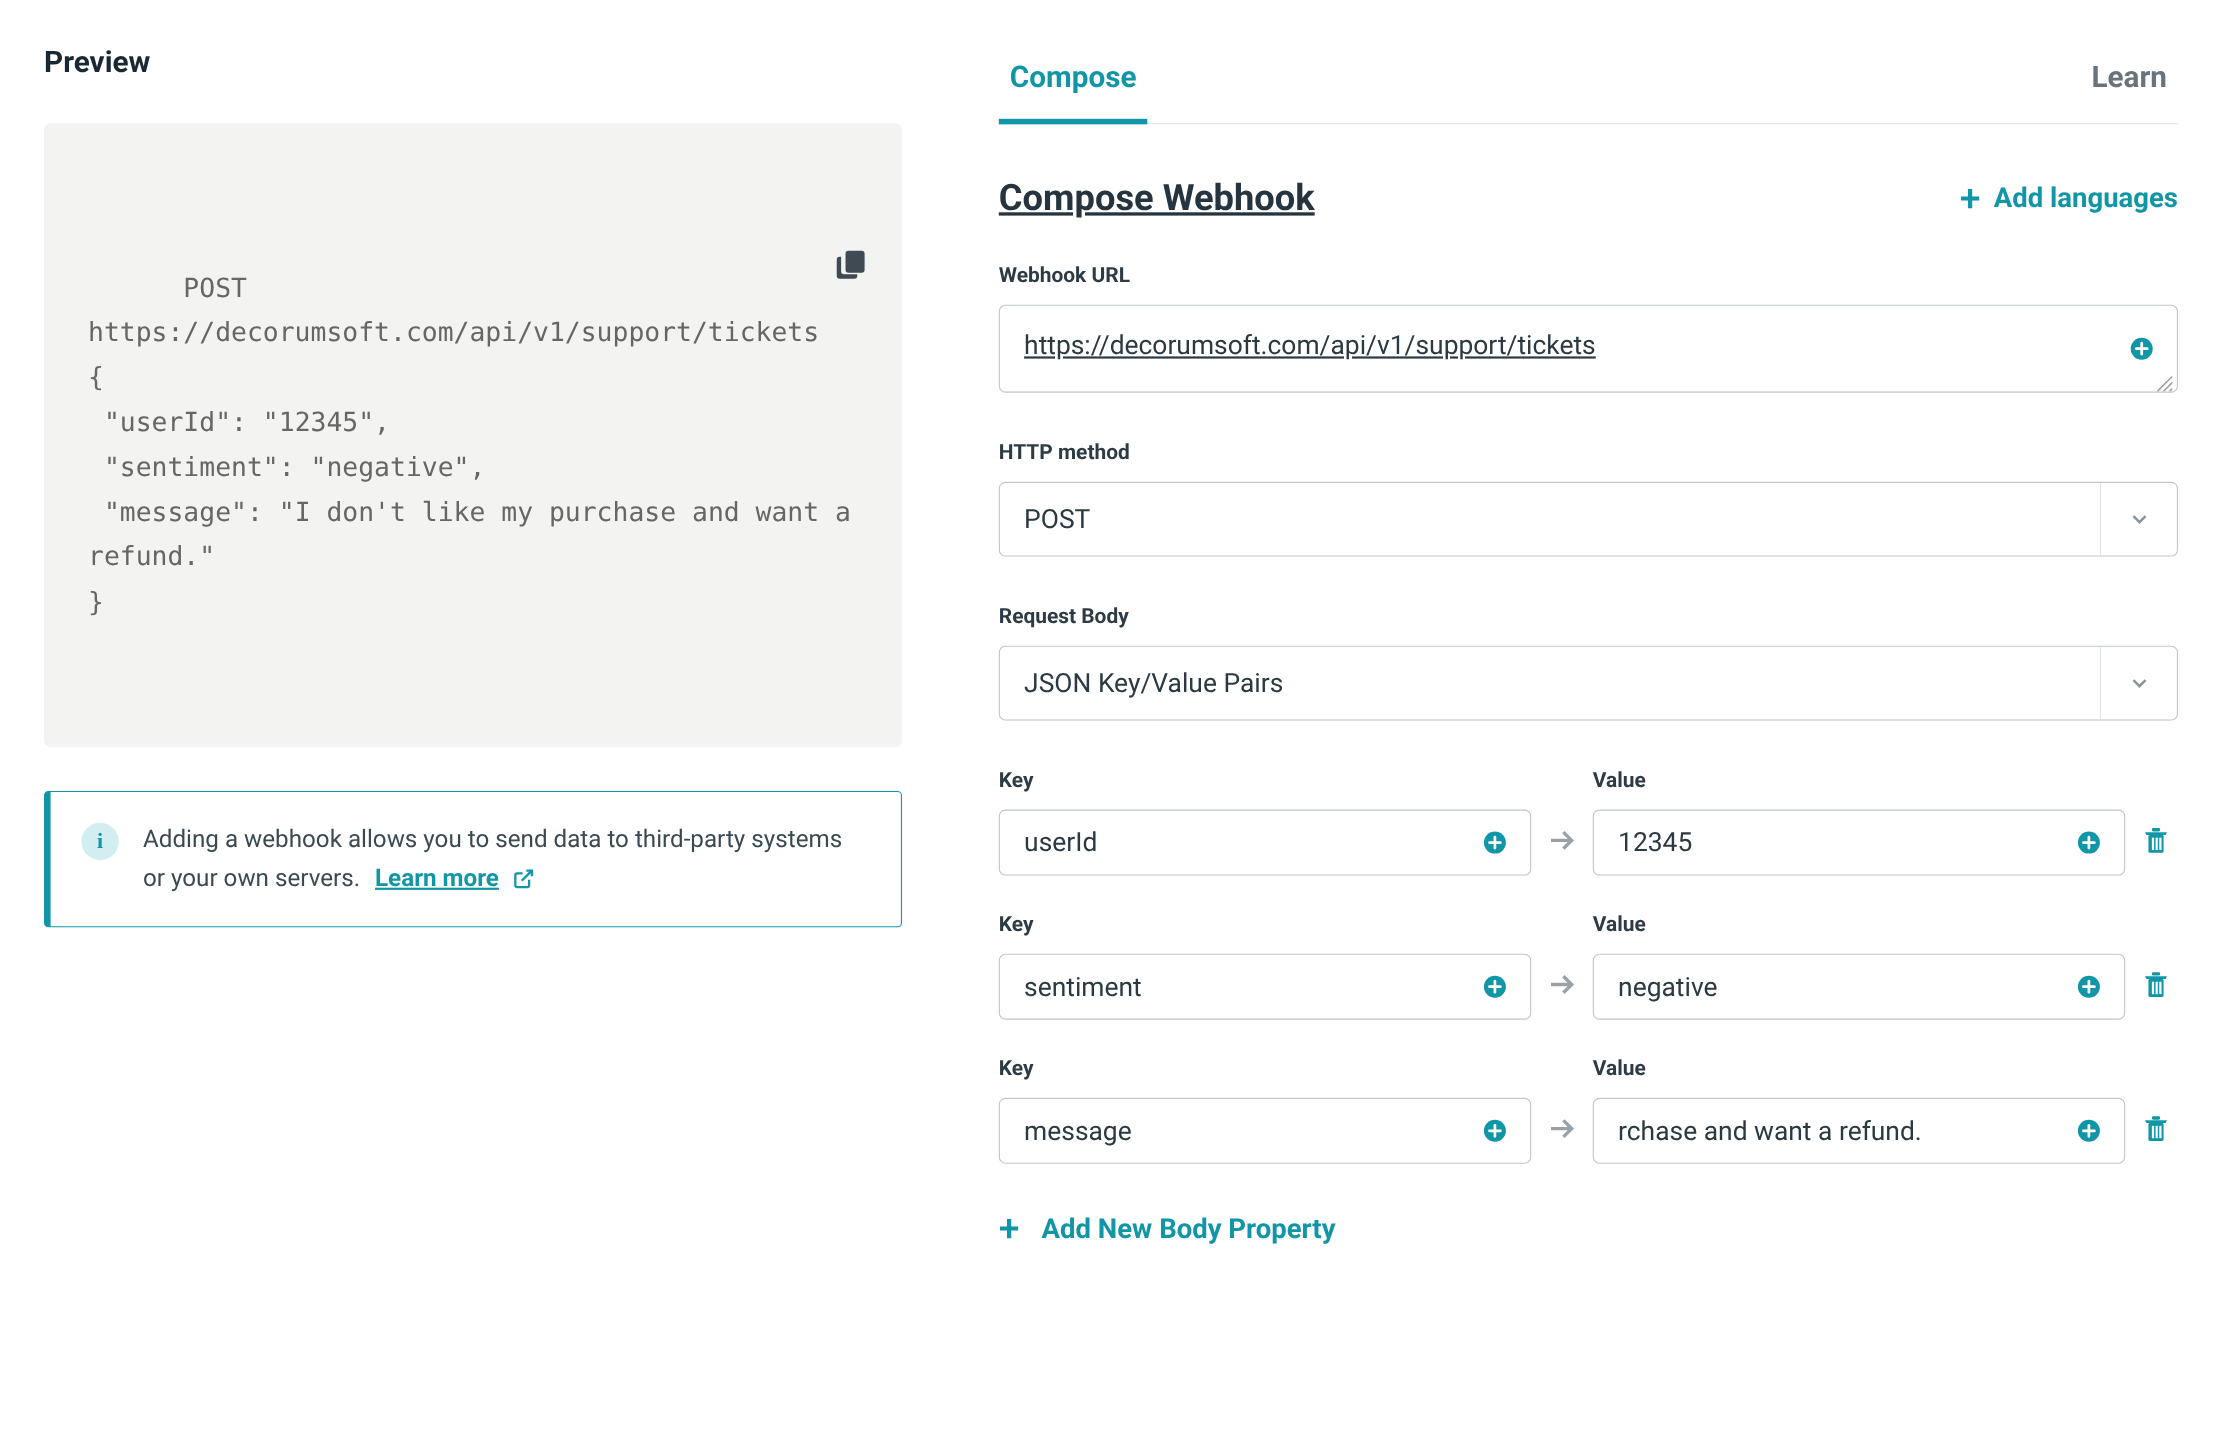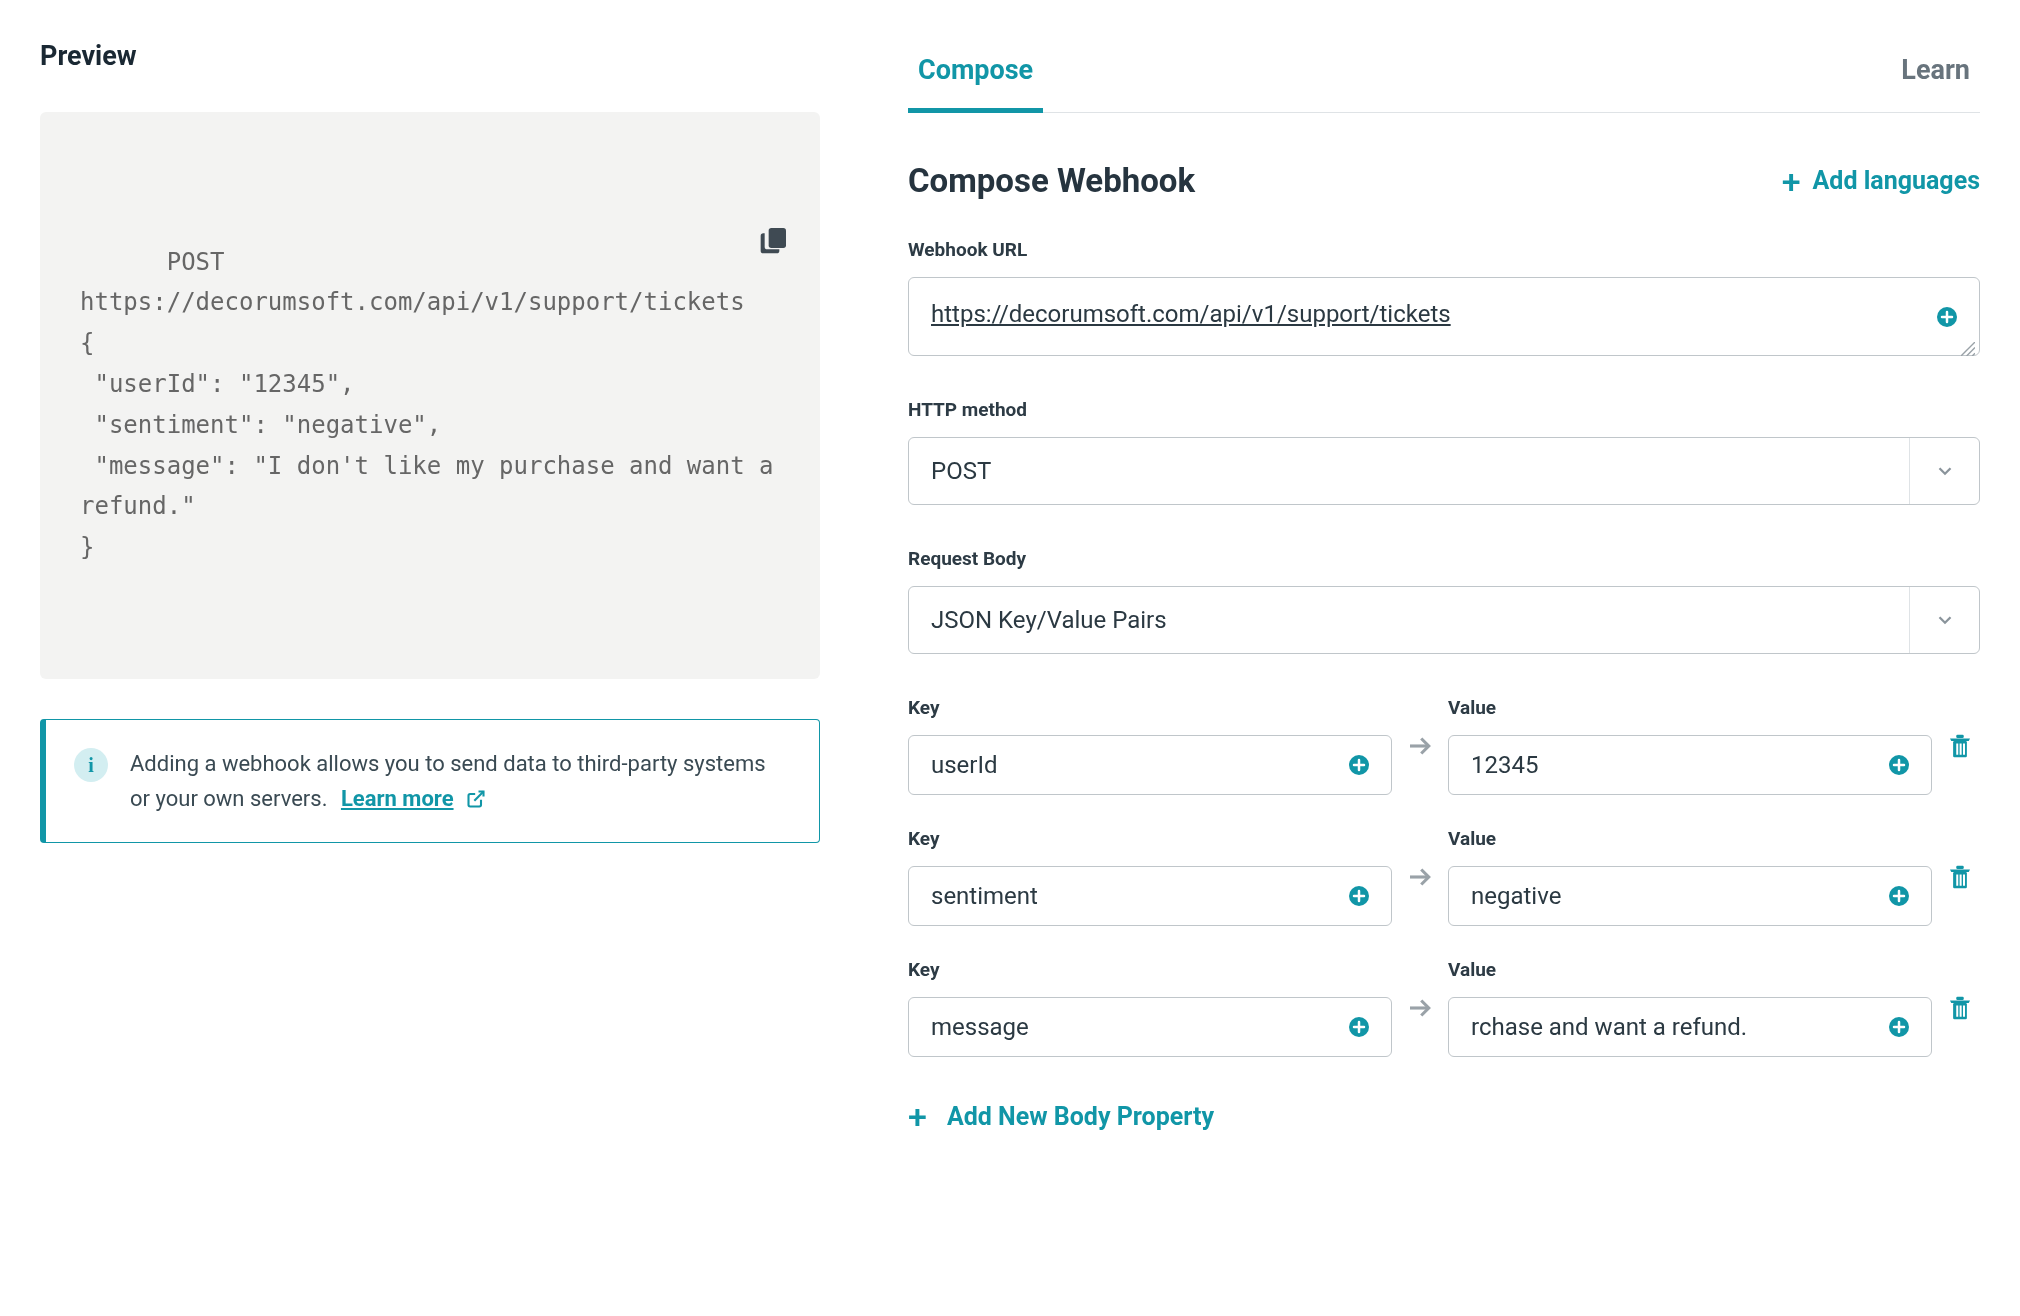--- a/index.html
+++ b/index.html
@@ -111,20 +111,21 @@
   .compose-header {
     display: flex;
     justify-content: space-between;
     align-items: center;
     margin-bottom: 38px;
   }
   .compose-title {
     font-size: 33px;
     font-weight: 700;
     color: #26343f;
+    text-decoration: underline;
   }
   .add-lang {
     color: #1196a7;
     font-weight: 700;
     font-size: 25px;
     display: inline-flex;
     align-items: center;
     gap: 12px;
     cursor: pointer;
   }
@@ -201,21 +202,21 @@
     display: flex;
     align-items: center;
     justify-content: center;
     color: #8a949b;
     cursor: pointer;
   }
   .select-arrow svg { width: 22px; height: 22px; }
 
   .kv-row {
     display: flex;
-    align-items: center;
+    align-items: flex-end;
     gap: 8px;
     margin-bottom: 32px;
   }
   .kv-col { flex: 1; }
   .kv-arrow {
     flex: 0 0 40px;
     height: 64px;
     display: flex;
     align-items: center;
     justify-content: center;

